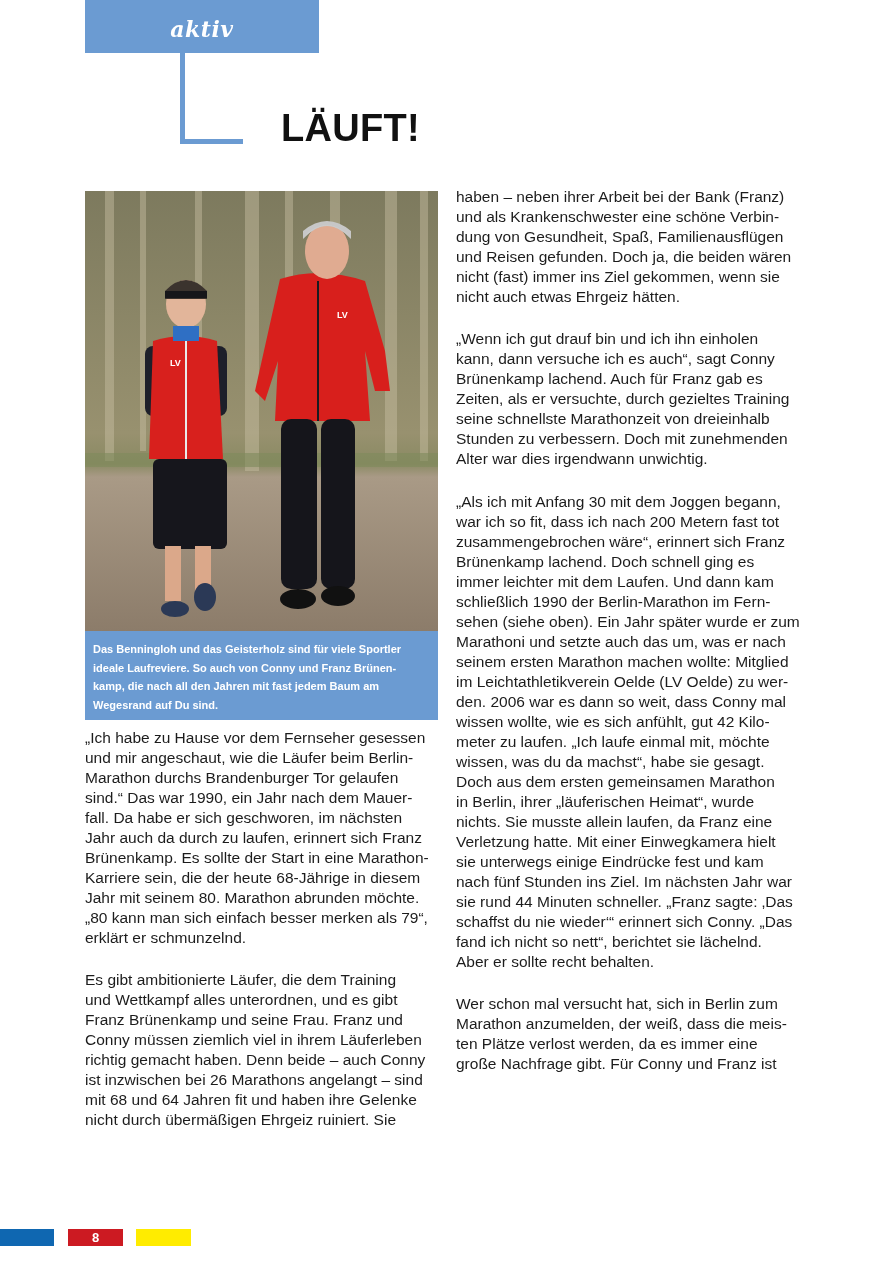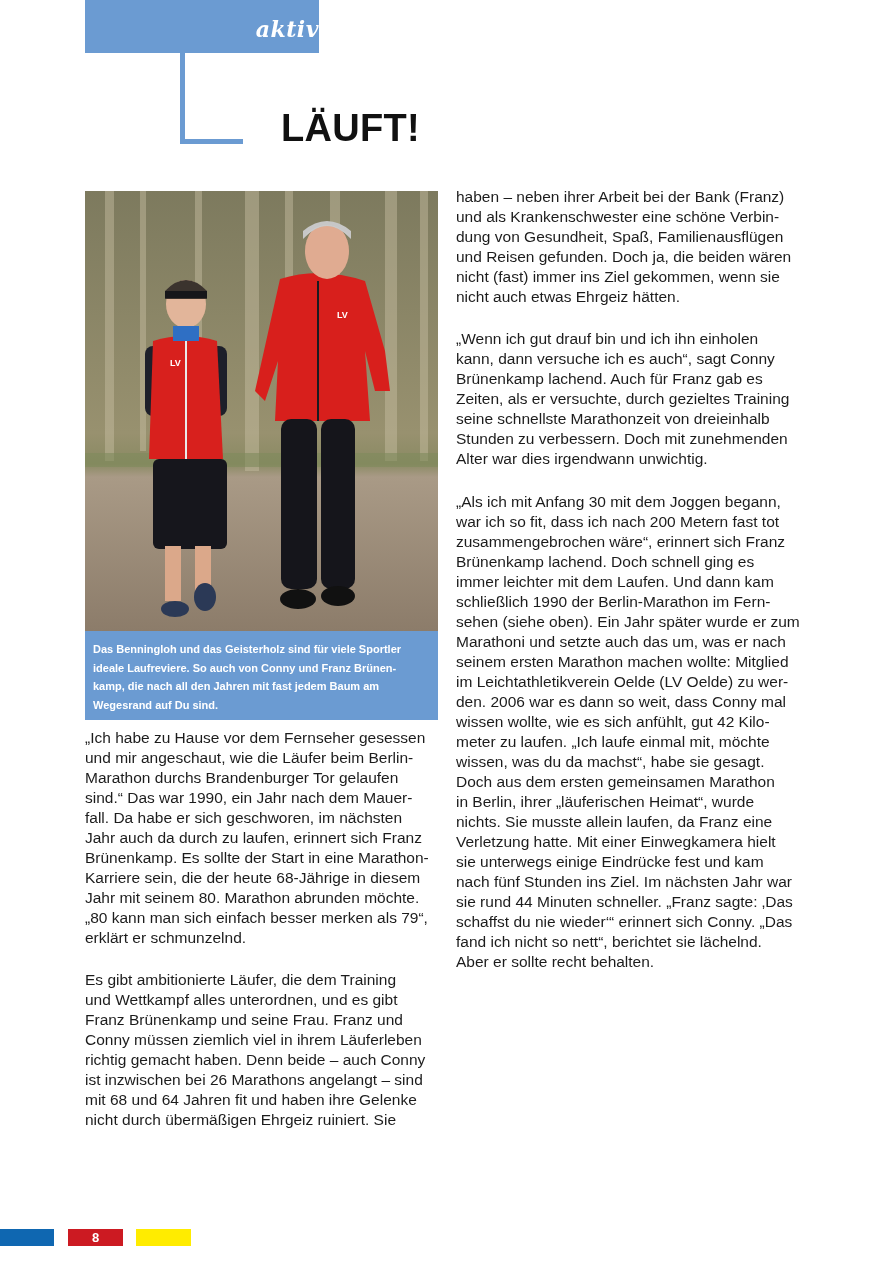--- a/index.html
+++ b/index.html
@@ -1,21 +1,21 @@
 <!DOCTYPE html>
 <html><head>
 <meta charset="utf-8">
 <style>
   * { margin: 0; padding: 0; box-sizing: border-box; }
   html, body { width: 892px; height: 1262px; background: #ffffff; overflow: hidden; }
   body { position: relative; font-family: "Liberation Sans", "DejaVu Sans", sans-serif; color: #1a1a1a; }
 
   .section-tag {
     position: absolute; left: 85px; top: 0; width: 234px; height: 53px;
-    background: #6b9bd2; color: #fff; text-align: right;
+    background: #6b9bd2; color: #fff; text-align: center;
     font-family: "DejaVu Serif", serif; font-style: italic; font-weight: bold;
     font-size: 22px; line-height: 58px; letter-spacing: 0.5px;
   }
   .bracket-v { position: absolute; left: 180px; top: 53px; width: 5px; height: 91px; background: #6b9bd2; }
   .bracket-h { position: absolute; left: 180px; top: 139px; width: 63px; height: 5px; background: #6b9bd2; }
 
   .headline {
     position: absolute; left: 281px; top: 106px;
     font-family: "Liberation Sans", sans-serif; font-weight: bold;
     font-size: 38px; line-height: 44px; color: #111; letter-spacing: 0.3px;
@@ -169,17 +169,21 @@
 Doch aus dem ersten gemeinsamen Marathon
 in Berlin, ihrer „läuferischen Heimat“, wurde
 nichts. Sie musste allein laufen, da Franz eine
 Verletzung hatte. Mit einer Einwegkamera hielt
 sie unterwegs einige Eindrücke fest und kam
 nach fünf Stunden ins Ziel. Im nächsten Jahr war
 sie rund 44 Minuten schneller. „Franz sagte: ‚Das
 schaffst du nie wieder‘“ erinnert sich Conny. „Das
 fand ich nicht so nett“, berichtet sie lächelnd.
 Aber er sollte recht behalten.</p>
+  <p>Wer schon mal versucht hat, sich in Berlin zum
+Marathon anzumelden, der weiß, dass die meis-
+ten Plätze verlost werden, da es immer eine
+große Nachfrage gibt. Für Conny und Franz ist</p>
 </div>
 
 <div class="footer-bar bar-blue"></div>
 <div class="footer-bar bar-red">8</div>
 <div class="footer-bar bar-yellow"></div>
 
 </body></html>

